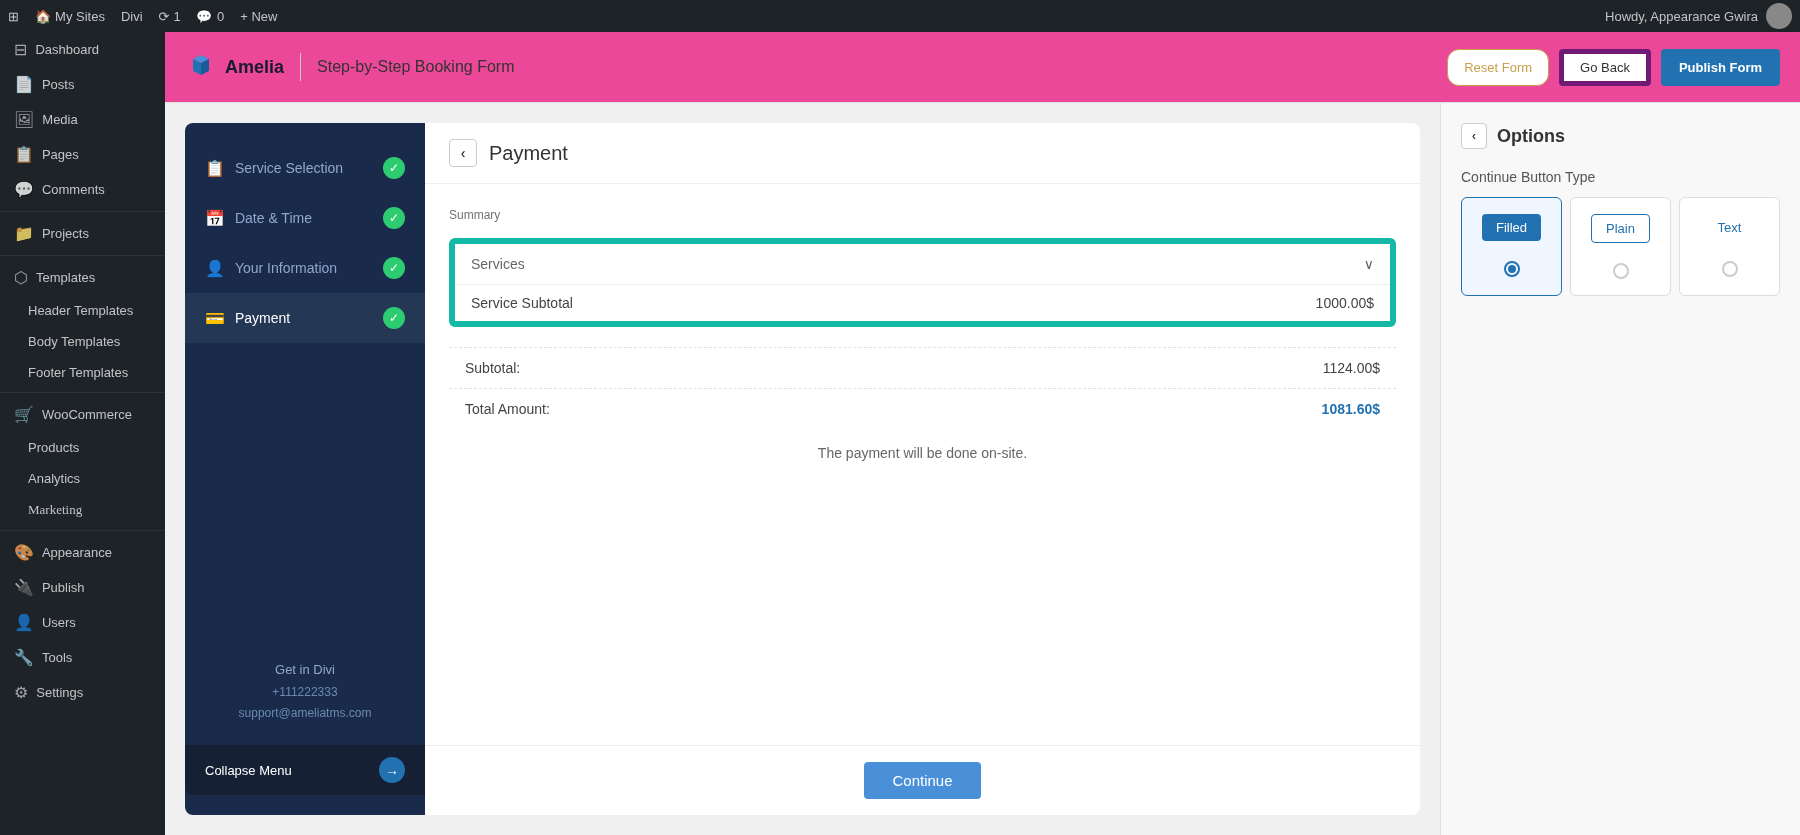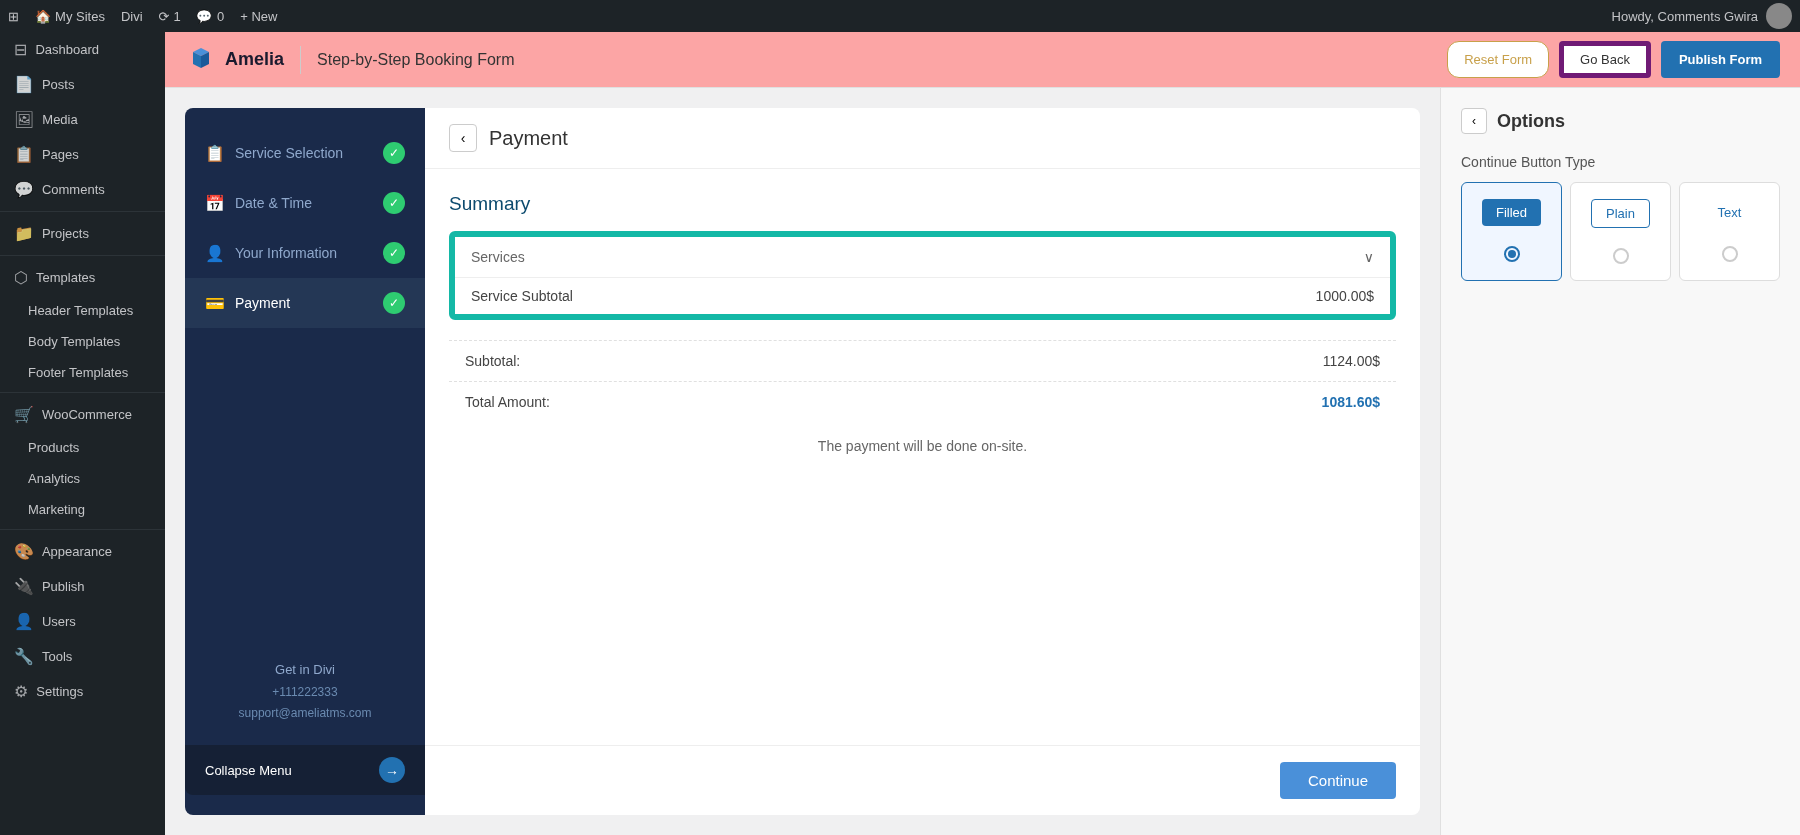--- a/index.html
+++ b/index.html
@@ -70,22 +70,22 @@
       margin-top: 32px;
       margin-left: 165px;
       height: calc(835px - 32px);
       display: flex;
       flex-direction: column;
       background: #f0f0f1;
     }
 
     
     .page-header {
-      background: #fca5a5;
-      height: 56px;
+      background: #ec4899;
+      height: 71px;
       display: flex;
       align-items: center;
       padding: 0 20px;
       border-bottom: 1px solid #e0e0e0;
       gap: 16px;
     }
     .amelia-logo {
       display: flex;
       align-items: center;
       gap: 8px;
@@ -261,23 +261,23 @@
       font-size: 20px;
       font-weight: 500;
       color: #333;
     }
     .form-panel-body {
       flex: 1;
       padding: 24px;
       overflow-y: auto;
     }
     .summary-title {
-      font-size: 19px;
+      font-size: 12px;
       font-weight: 500;
-      color: #0c4a6e;
+      color: #737373;
       margin-bottom: 16px;
     }
     .summary-box {
       border: 6px solid #14b8a6;
       border-radius: 6px;
       overflow: hidden;
       margin-bottom: 20px;
     }
     .summary-services-header {
       display: flex;
@@ -316,21 +316,21 @@
     }
     .payment-note {
       text-align: center;
       color: #666;
       font-size: 14px;
       padding: 16px;
     }
     .form-panel-footer {
       padding: 16px 24px;
       display: flex;
-      justify-content: flex-end;
+      justify-content: center;
       border-top: 1px solid #eee;
     }
     .btn-continue {
       background: #4a90d9;
       color: #fff;
       border: none;
       padding: 10px 28px;
       border-radius: 4px;
       font-size: 15px;
       cursor: pointer;
@@ -454,21 +454,21 @@
     <span>1</span>
   </span>
   <span class="admin-bar-item">
     <span>💬</span>
     <span>0</span>
   </span>
   <span class="admin-bar-item">
     <span>+ New</span>
   </span>
   <div class="admin-bar-right">
-    <span>Howdy, Comments Gwira</span>
+    <span>Howdy, Appearance Gwira</span>
     <span class="admin-avatar"></span>
   </div>
 </div>
 
 <div class="sidebar">
   <div class="sidebar-item">
     <span class="sidebar-icon">⊟</span>
     <span>Dashboard</span>
   </div>
   <div class="sidebar-item">
@@ -510,21 +510,21 @@
   <div class="sidebar-item">
     <span class="sidebar-icon">🛒</span>
     <span>WooCommerce</span>
   </div>
   <div class="sidebar-item" style="padding-left: 28px;">
     <span>Products</span>
   </div>
   <div class="sidebar-item" style="padding-left: 28px;">
     <span>Analytics</span>
   </div>
-  <div class="sidebar-item" style="padding-left: 28px;">
+  <div class="sidebar-item" style="padding-left: 28px; font-family: Liberation Serif, serif;">
     <span>Marketing</span>
   </div>
   <div class="sidebar-divider"></div>
   <div class="sidebar-item">
     <span class="sidebar-icon">🎨</span>
     <span>Appearance</span>
   </div>
   <div class="sidebar-item">
     <span class="sidebar-icon">🔌</span>
     <span>Publish</span>

